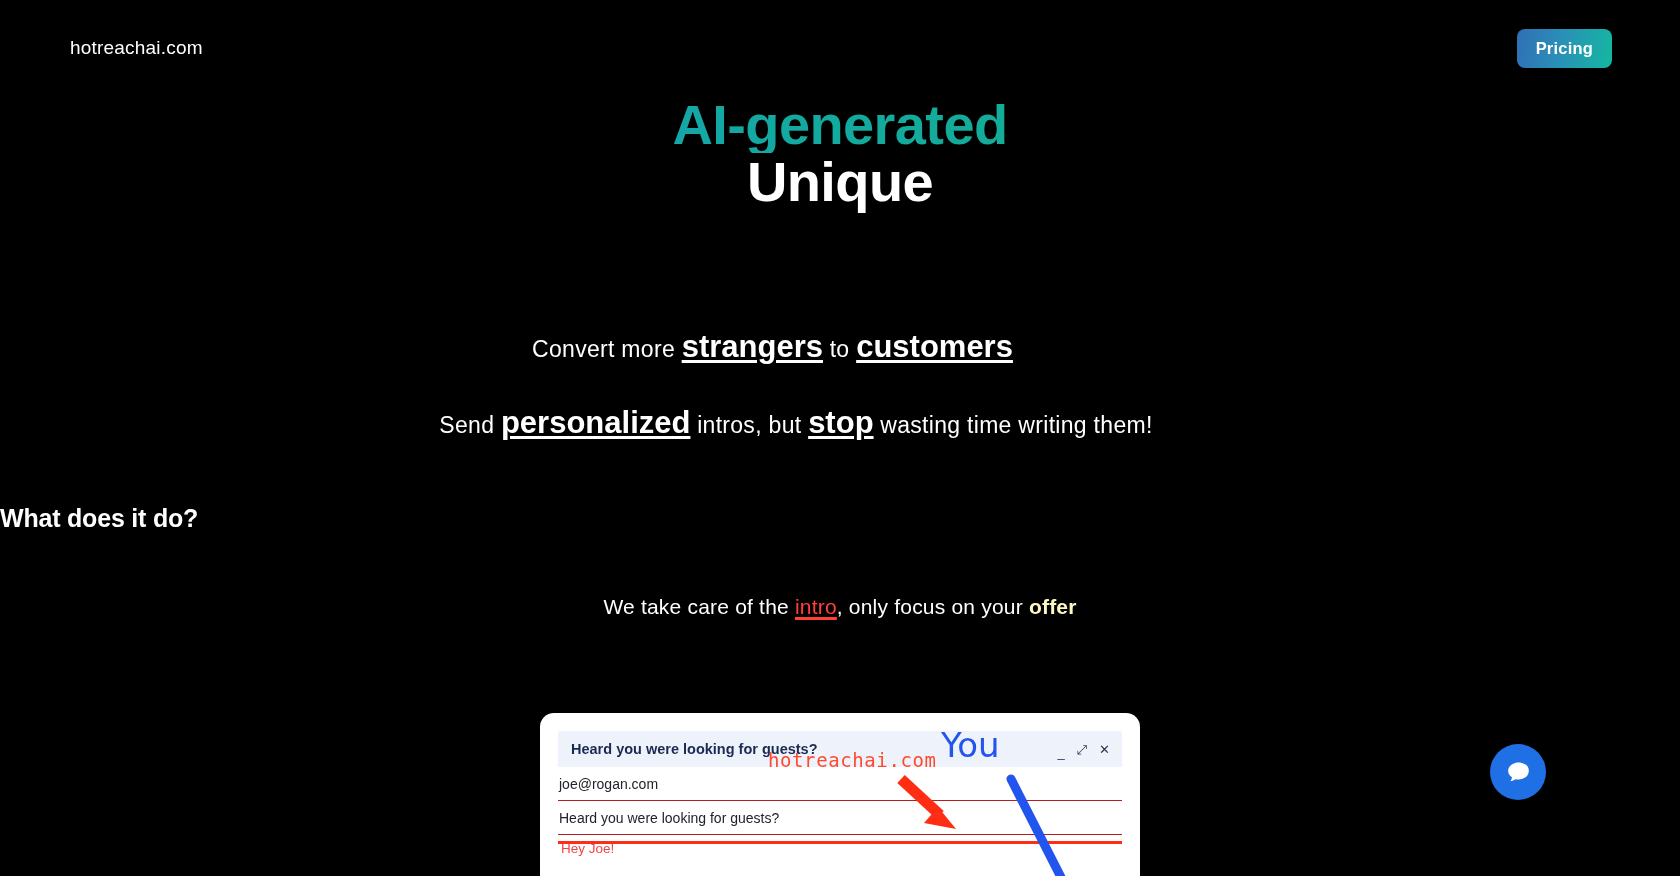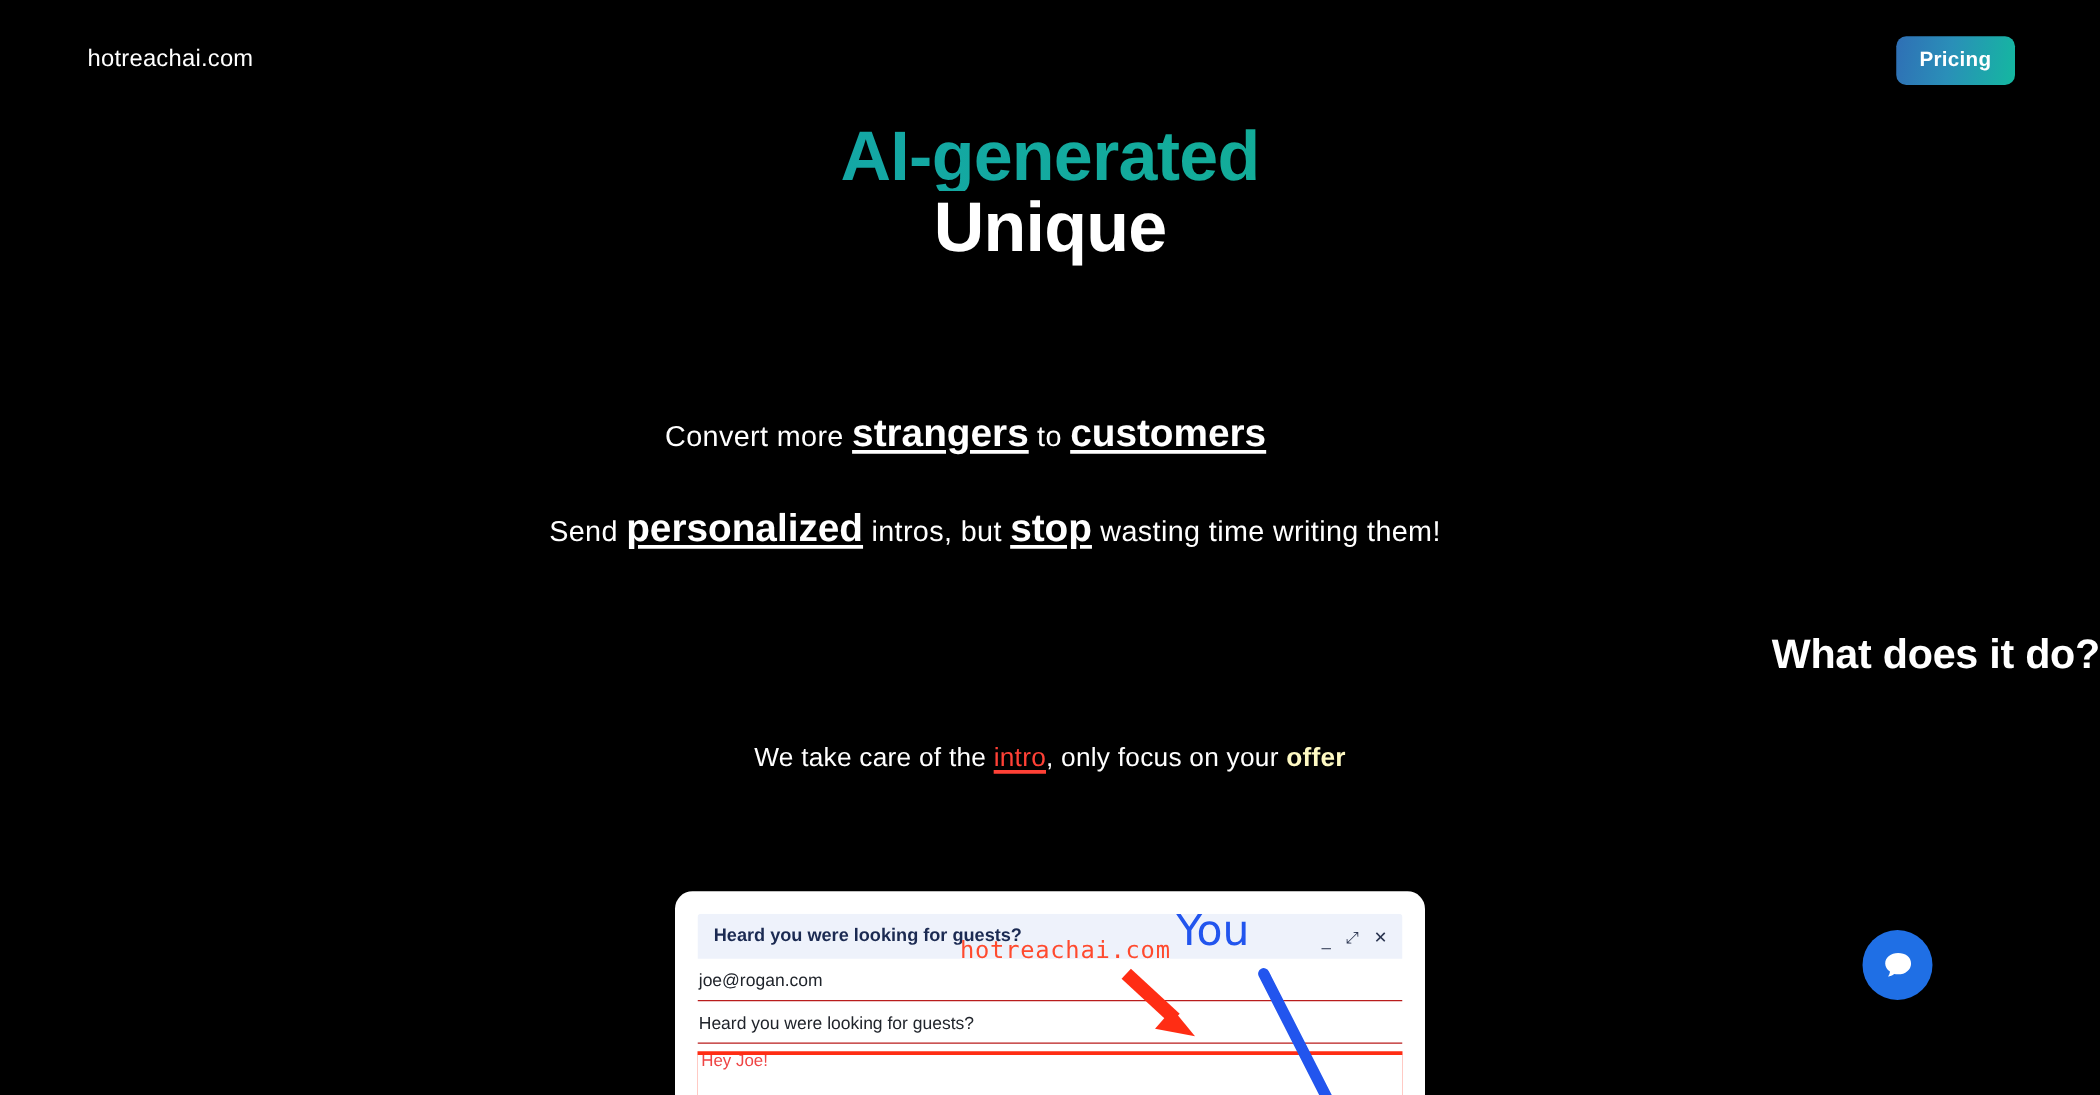--- a/index.html
+++ b/index.html
@@ -104,23 +104,23 @@
     text-underline-offset: 3px;
     text-decoration-thickness: 3px;
     letter-spacing: 0;
   }
 
   
   .section-heading {
     position: absolute;
     top: 504px; left: 0;
     width: 1680px;
-    text-align: right;
-    color: #ffffff;
-    font-size: 33px;
+    text-align: left;
+    color: #ffffff;
+    font-size: 25px;
     font-weight: 700;
     letter-spacing: -0.2px;
   }
   .section-sub {
     position: absolute;
     top: 595px; left: 0;
     width: 1680px;
     text-align: center;
     color: #ffffff;
     font-size: 21px;

